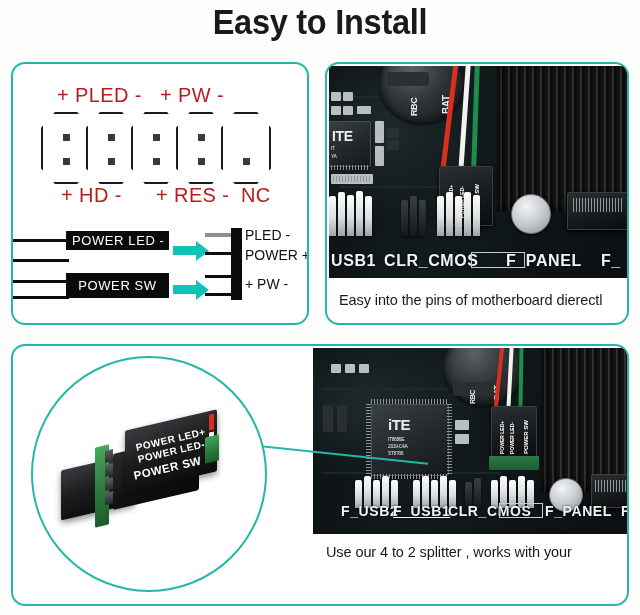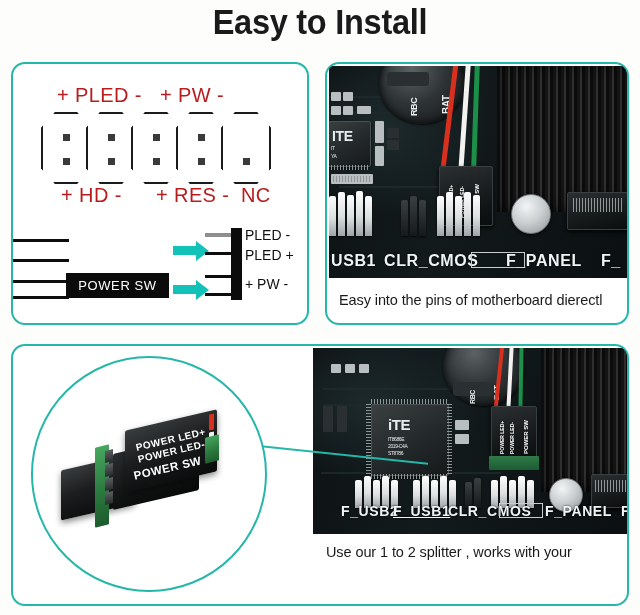--- a/index.html
+++ b/index.html
@@ -352,33 +352,34 @@
 
   <div class="hdr-label" style="left:48px;  top:120px;">+ HD -</div>
   <div class="hdr-label" style="left:143px; top:120px;">+ RES -</div>
   <div class="hdr-label" style="left:228px; top:120px;">NC</div>
 
   <div class="wire" style="left:-4px; top:175px; width:60px;"></div>
   <div class="wire" style="left:-4px; top:195px; width:60px;"></div>
   <div class="wire" style="left:-4px; top:216px; width:60px;"></div>
   <div class="wire" style="left:-4px; top:232px; width:60px;"></div>
 
+  <div class="wire-lbl" style="left:53px; top:167px; width:103px;">POWER LED -</div>
   <div class="wire-lbl" style="left:53px; top:209px; width:103px; padding-top:6px; padding-bottom:6px;">POWER SW</div>
 
   <div class="arrow" style="left:160px; top:182px; width:24px;"></div>
   <div class="arrow" style="left:160px; top:221px; width:24px;"></div>
 
   <div class="conn-body" style="left:218px; top:164px; height:72px;"></div>
   <div class="conn-pin gray" style="left:192px; top:169px;"></div>
   <div class="conn-pin" style="left:192px; top:188px;"></div>
   <div class="conn-pin" style="left:192px; top:211px;"></div>
   <div class="conn-pin" style="left:192px; top:229px;"></div>
 
   <div class="conn-lbl" style="left:232px; top:163px;">PLED -</div>
-  <div class="conn-lbl" style="left:232px; top:183px;">PLED +</div>
+  <div class="conn-lbl" style="left:232px; top:183px;">POWER +</div>
   <div class="conn-lbl" style="left:232px; top:212px;">+ PW -</div>
 </div>
 
 <div class="panel" id="panel-photo-top">
 
   <div class="mb-photo" style="left:2px; top:2px; width:300px; height:212px;">
     <div class="mb-pcb"></div>
 
     <div class="mb-heatsink" style="left:168px; top:-4px; width:140px; height:150px;"></div>
 
@@ -551,14 +552,14 @@
 
     <div class="spl-txt" style="left:102px; top:76px; font-size:10px;">POWER LED+</div>
     <div class="spl-txt" style="left:104px; top:88px; font-size:10px;">POWER LED-</div>
     <div class="spl-txt" style="left:100px; top:104px; font-size:11.5px;">POWER SW</div>
 
     <div class="spl-wire" style="left:176px; top:56px; width:5px; height:16px; background:#d8301f;"></div>
     <div class="spl-wire" style="left:176px; top:74px; width:5px; height:14px; background:#f2f2f0;"></div>
     <div class="spl-green" style="left:172px; top:78px; width:14px; height:26px;"></div>
   </div>
 
-  <div class="caption" style="left:313px; top:196px; width:295px;">Use our 1 to 2 splitter , works with your</div>
+  <div class="caption" style="left:313px; top:196px; width:295px;">Use our 4 to 2 splitter , works with your</div>
 </div>
 
 </body></html>

